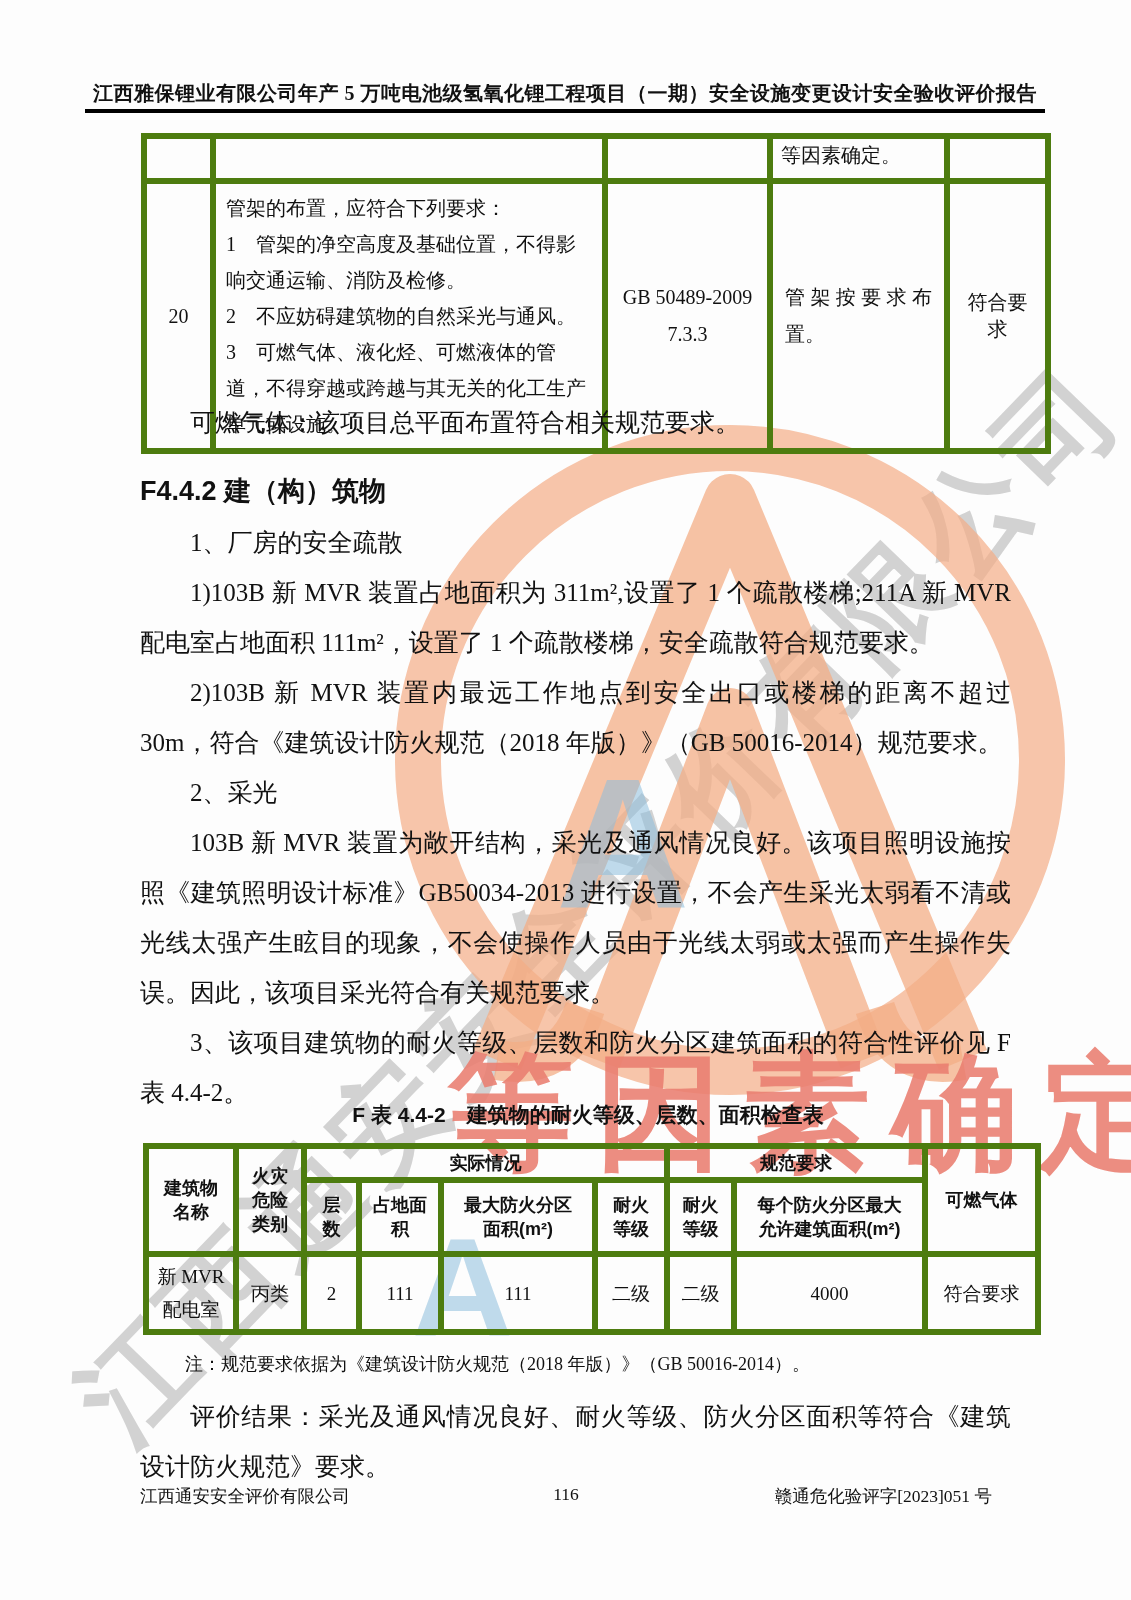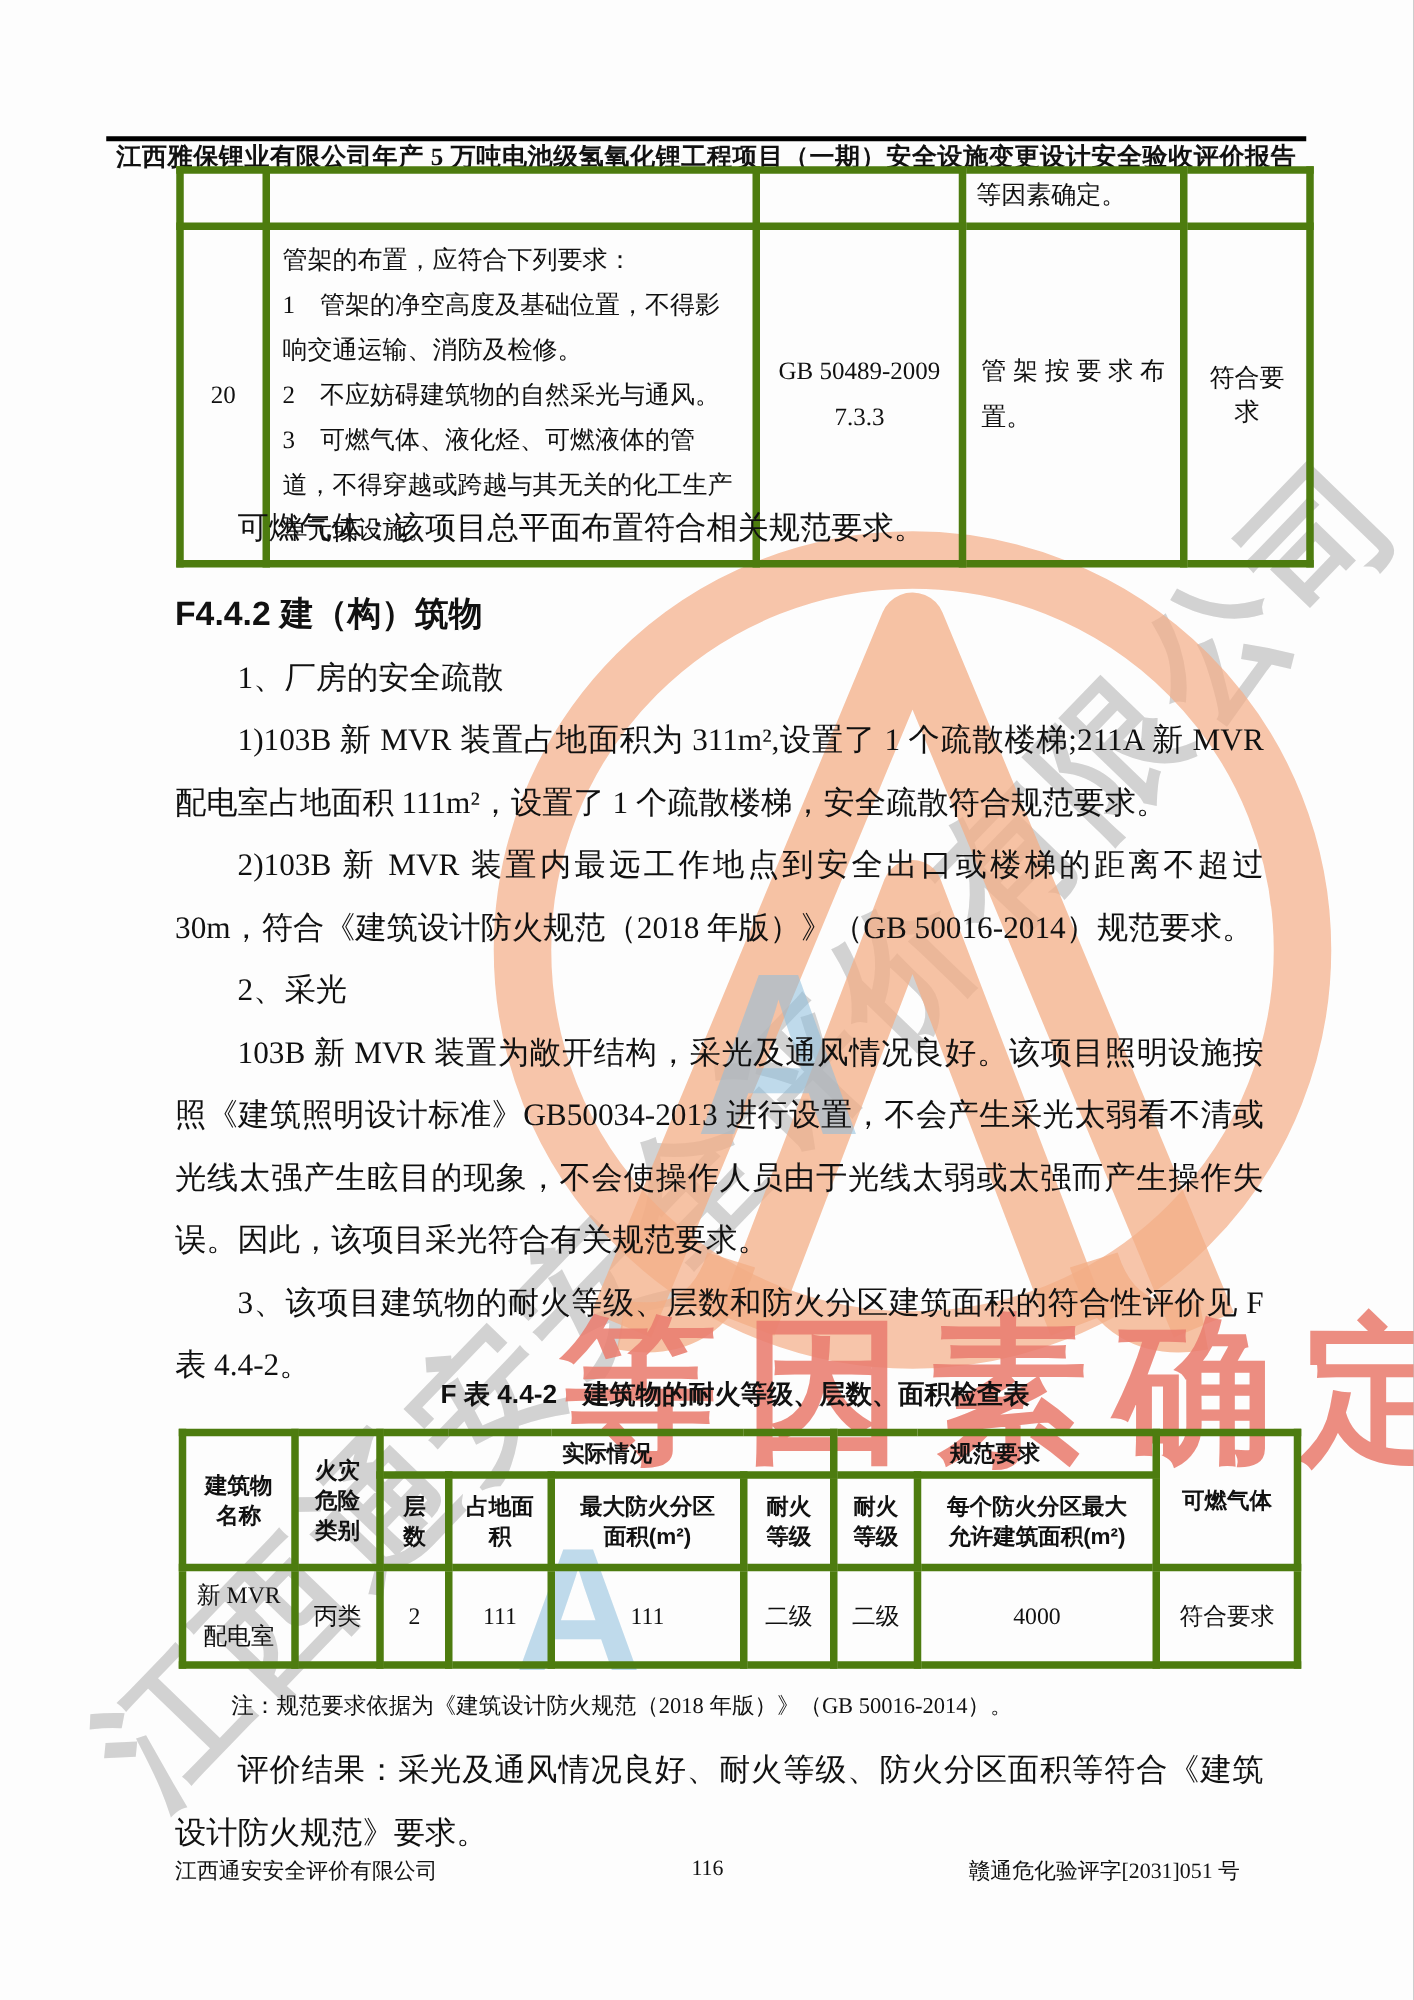--- a/index.html
+++ b/index.html
@@ -34,21 +34,21 @@
   .wm-red {
     position:absolute; left:448px; top:1030px;
     font-family:"Liberation Sans","DejaVu Sans",sans-serif;
     font-weight:bold; font-size:126px; letter-spacing:22px;
     color: rgba(233,125,112,0.88); white-space:nowrap;
   }
   
   .content { position:absolute; inset:0; z-index:1; }
   .doc-header {
     position:absolute; top:80px; left:85px; width:960px;
-    text-align:center; font-size:20px; font-weight:bold; letter-spacing:0.5px;margin-top:32px;
+    text-align:center; font-size:20px; font-weight:bold; letter-spacing:0.5px;
   }
   .header-rule { position:absolute; top:109px; left:85px; width:960px; height:4px; background:#000; }
 
   table { border-collapse: collapse; table-layout: fixed; background: transparent; }
   td, th { border: 6px solid #4d7c0f; background: transparent; font-weight: normal; }
 
   
   .t1 { position:absolute; top:133px; left:141px; width:904px; font-size:20px; }
   .t1 td { padding: 3px 8px; vertical-align: middle; }
   .t1 .carry td { height:45px; vertical-align:top; }
@@ -222,17 +222,17 @@
     </tbody>
       </table>
 
     <div class="t2-note">注：规范要求依据为《建筑设计防火规范（2018 年版）》（GB 50016-2014）。</div>
 
     <p class="p-final">评价结果：采光及通风情况良好、耐火等级、防火分区面积等符合《建筑设计防火规范》要求。</p>
 
     <div class="doc-footer">
       <span>江西通安安全评价有限公司</span>
       <span class="page-num">116</span>
-      <span>赣通危化验评字[2031]051 号</span>
+      <span>赣通危化验评字[2023]051 号</span>
     </div>
 
   </div>
 </div>
 
 </body></html>

